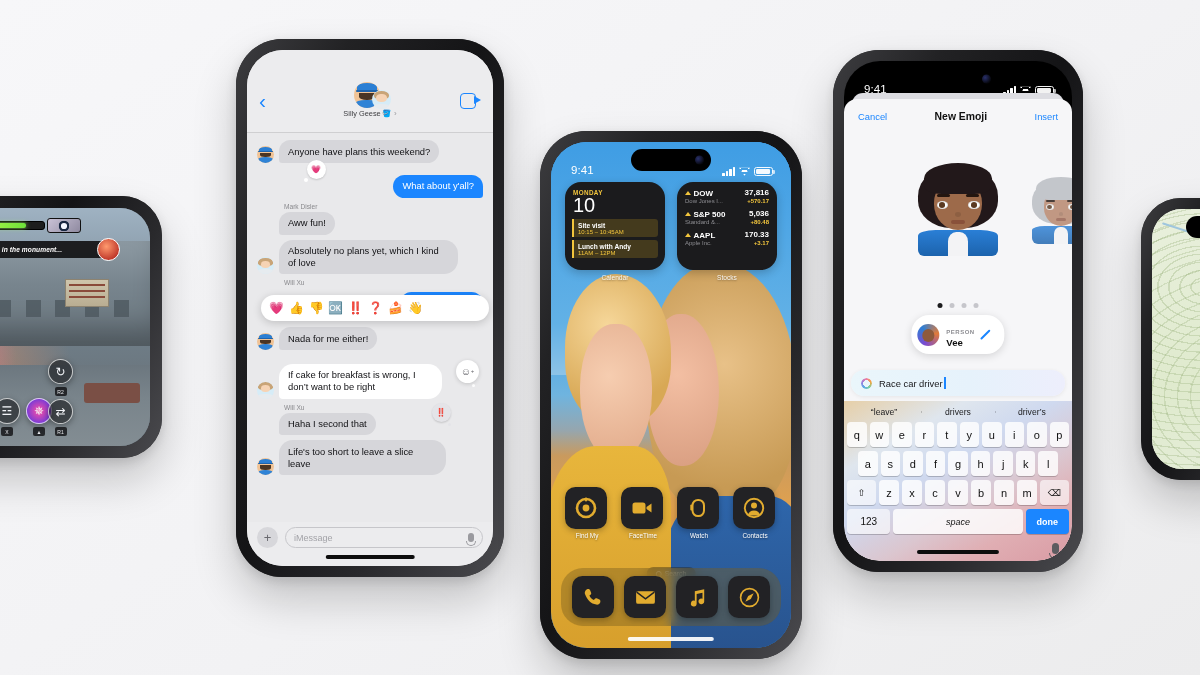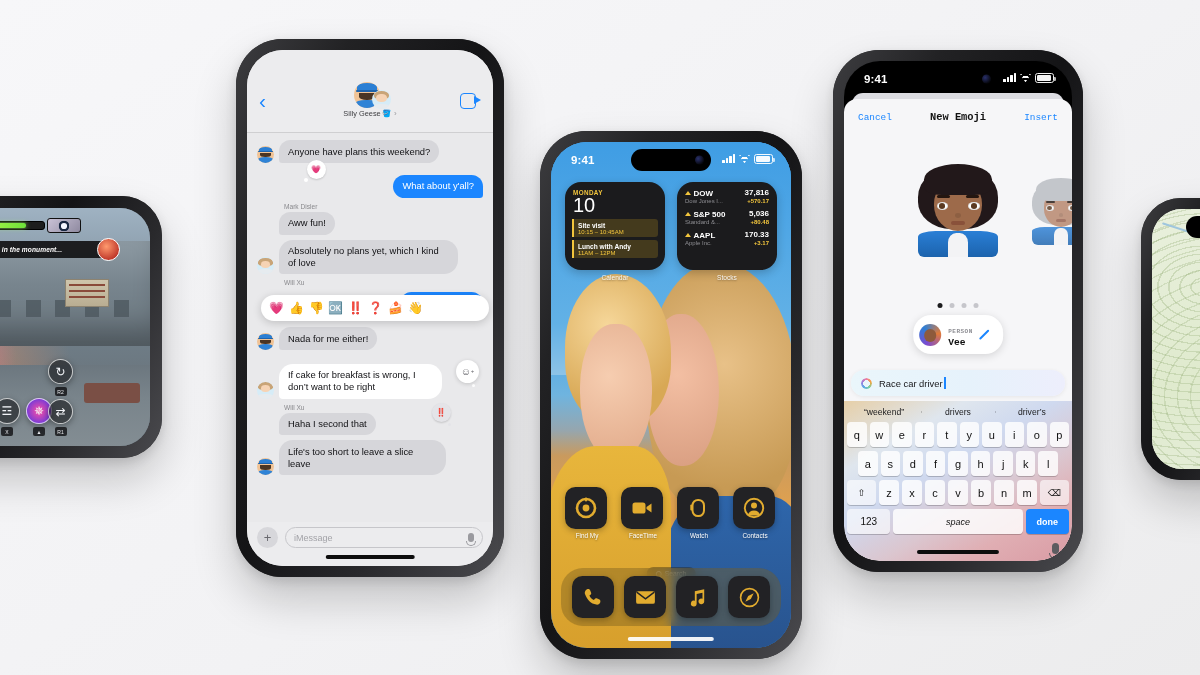--- a/index.html
+++ b/index.html
@@ -21,22 +21,22 @@
   .screen { position: absolute; overflow: hidden; background:#fff; }
   .homebar { position:absolute; bottom:7px; left:50%; transform:translateX(-50%);
              width:36%; height:4px; border-radius:3px; background:#0d0d0d; }
   .homebar.light { background: rgba(255,255,255,.92); }
   .notch { position:absolute; top:7px; left:50%; transform:translateX(-50%);
            height:22px; width:80px; border-radius:14px; background:#000; }
   .notch .cam { position:absolute; right:7px; top:50%; transform:translateY(-50%);
                 width:9px; height:9px; border-radius:50%;
                 background: radial-gradient(circle at 35% 35%, #29306b, #07080f 70%); }
   .statusbar { position:absolute; top:0; left:0; right:0; height:34px;
-               display:flex; align-items:flex-start; justify-content:space-between;
-               padding:12px 18px 0 20px; font-size:11.5px; font-weight:700; letter-spacing:.1px; }
+               display:flex; align-items:flex-end; justify-content:space-between;
+               padding:0 18px 0 20px; font-size:11.5px; font-weight:400; letter-spacing:.1px; }
   .statusbar.dark { color:#0a0a0a; }
   .statusbar.white { color:#fff; }
   .sb-right { display:flex; align-items:center; gap:4px; }
   .bars { display:flex; align-items:flex-end; gap:1.3px; height:9px; }
   .bars i { display:block; width:2.2px; border-radius:.6px; background:currentColor; }
   .bars i:nth-child(1){height:3px}.bars i:nth-child(2){height:5px}
   .bars i:nth-child(3){height:7px}.bars i:nth-child(4){height:9px}
   .wifi { width:11px; height:9px; position:relative; }
   .wifi::before { content:""; position:absolute; inset:0;
      background: radial-gradient(circle at 50% 105%, currentColor 0 26%, transparent 27% 44%, currentColor 45% 60%, transparent 61% 78%, currentColor 79% 96%, transparent 97%);
@@ -226,21 +226,21 @@
 
   
   #emoji-phone { left:833px; top:50px; width:250px; height:522px; }
   #emoji-screen { left:11px; top:11px; right:11px; bottom:11px; border-radius:36px;
                   background:#000; overflow:hidden; }
   .sheet { position:absolute; left:0; right:0; top:38px; bottom:0; background:#f6f6f8;
            border-radius:13px 13px 36px 36px; overflow:hidden; display:flex; flex-direction:column; }
   .sheet-peek { position:absolute; left:8px; right:8px; top:32px; height:14px;
                 background:#dddde2; border-radius:11px 11px 0 0; }
   .sheet-nav { flex:0 0 auto; display:flex; align-items:center; justify-content:space-between;
-     padding:12px 14px 10px;font-family:Liberation Mono, monospace; }
+     padding:12px 14px 10px; }
   .sheet-nav .act { color:#1b86ff; font-size:9.4px; cursor:pointer; }
   .sheet-nav .ttl { font-size:10.4px; font-weight:700; color:#111; }
   .gm-stage { flex:1; position:relative; }
   .memoji { position:absolute; }
   .memoji .hair-back { position:absolute; left:4%; right:4%; top:0; height:70%;
      border-radius:50% 50% 42% 42%; }
   .memoji .face { position:absolute; left:22%; right:22%; top:16%; height:56%;
      border-radius:46% 46% 50% 50%; }
   .memoji .fringe { position:absolute; left:10%; right:10%; top:-1%; height:34%;
      border-radius:50% 50% 26% 26%; }
@@ -256,21 +256,21 @@
   .memoji .torso { position:absolute; left:4%; right:4%; bottom:0; height:28%;
      border-radius:22% 22% 6px 6px; background: linear-gradient(180deg,#2a7fd6,#1c63ad); }
   .memoji .shirt { position:absolute; left:38%; right:38%; bottom:0; height:26%;
      border-radius:40% 40% 0 0; background:#f3f3f5; }
   .dots { position:absolute; left:50%; transform:translateX(-50%); bottom:62px;
           display:flex; gap:7px; }
   .dots i { width:5px; height:5px; border-radius:50%; background:#c6c6cb; }
   .dots i.on { background:#1c1c1e; }
   .pchip { position:absolute; left:50%; transform:translateX(-50%); bottom:16px;
      background:#fff; border-radius:18px; box-shadow:0 2px 9px rgba(0,0,0,.14);
-     display:flex; align-items:center; gap:7px; padding:5px 12px 5px 6px;font-family:Liberation Mono, monospace; }
+     display:flex; align-items:center; gap:7px; padding:5px 12px 5px 6px; }
   .pchip .thumb { width:22px; height:22px; border-radius:50%; overflow:hidden;
      background: conic-gradient(from 200deg,#7b4bd0,#2d7fd6,#e07a3a,#7b4bd0); position:relative; }
   .pchip .thumb::after { content:""; position:absolute; left:22%; top:26%; width:56%; height:56%;
      border-radius:50%; background:#8d5a3c; }
   .pchip .lbl { font-size:6px; color:#8e8e93; letter-spacing:.5px; font-weight:600; }
   .pchip .nm { font-size:9.6px; font-weight:700; color:#111; line-height:1.1; }
   .pencil { width:11px; height:11px; position:relative; }
   .pencil::after { content:""; position:absolute; left:0; bottom:0; width:13px; height:1.8px;
      background:#1b86ff; transform:rotate(-45deg); transform-origin:left bottom; border-radius:1px; }
   .promptbar { flex:0 0 auto; margin:0 7px 5px; height:26px; border-radius:13px;
@@ -769,21 +769,21 @@
           </div>
         </div>
 
         <div class="promptbar">
           <span class="sparkle"></span>
           <span class="txt">Race car driver</span>
         </div>
 
         <div class="kbd">
           <div class="sugg">
-            <div>“weekend”</div>
+            <div>“leave”</div>
             <div>drivers</div>
             <div>driver’s</div>
           </div>
 
           <div class="krow">
             <span class="key">q</span>
             <span class="key">w</span>
             <span class="key">e</span>
             <span class="key">r</span>
             <span class="key">t</span>

